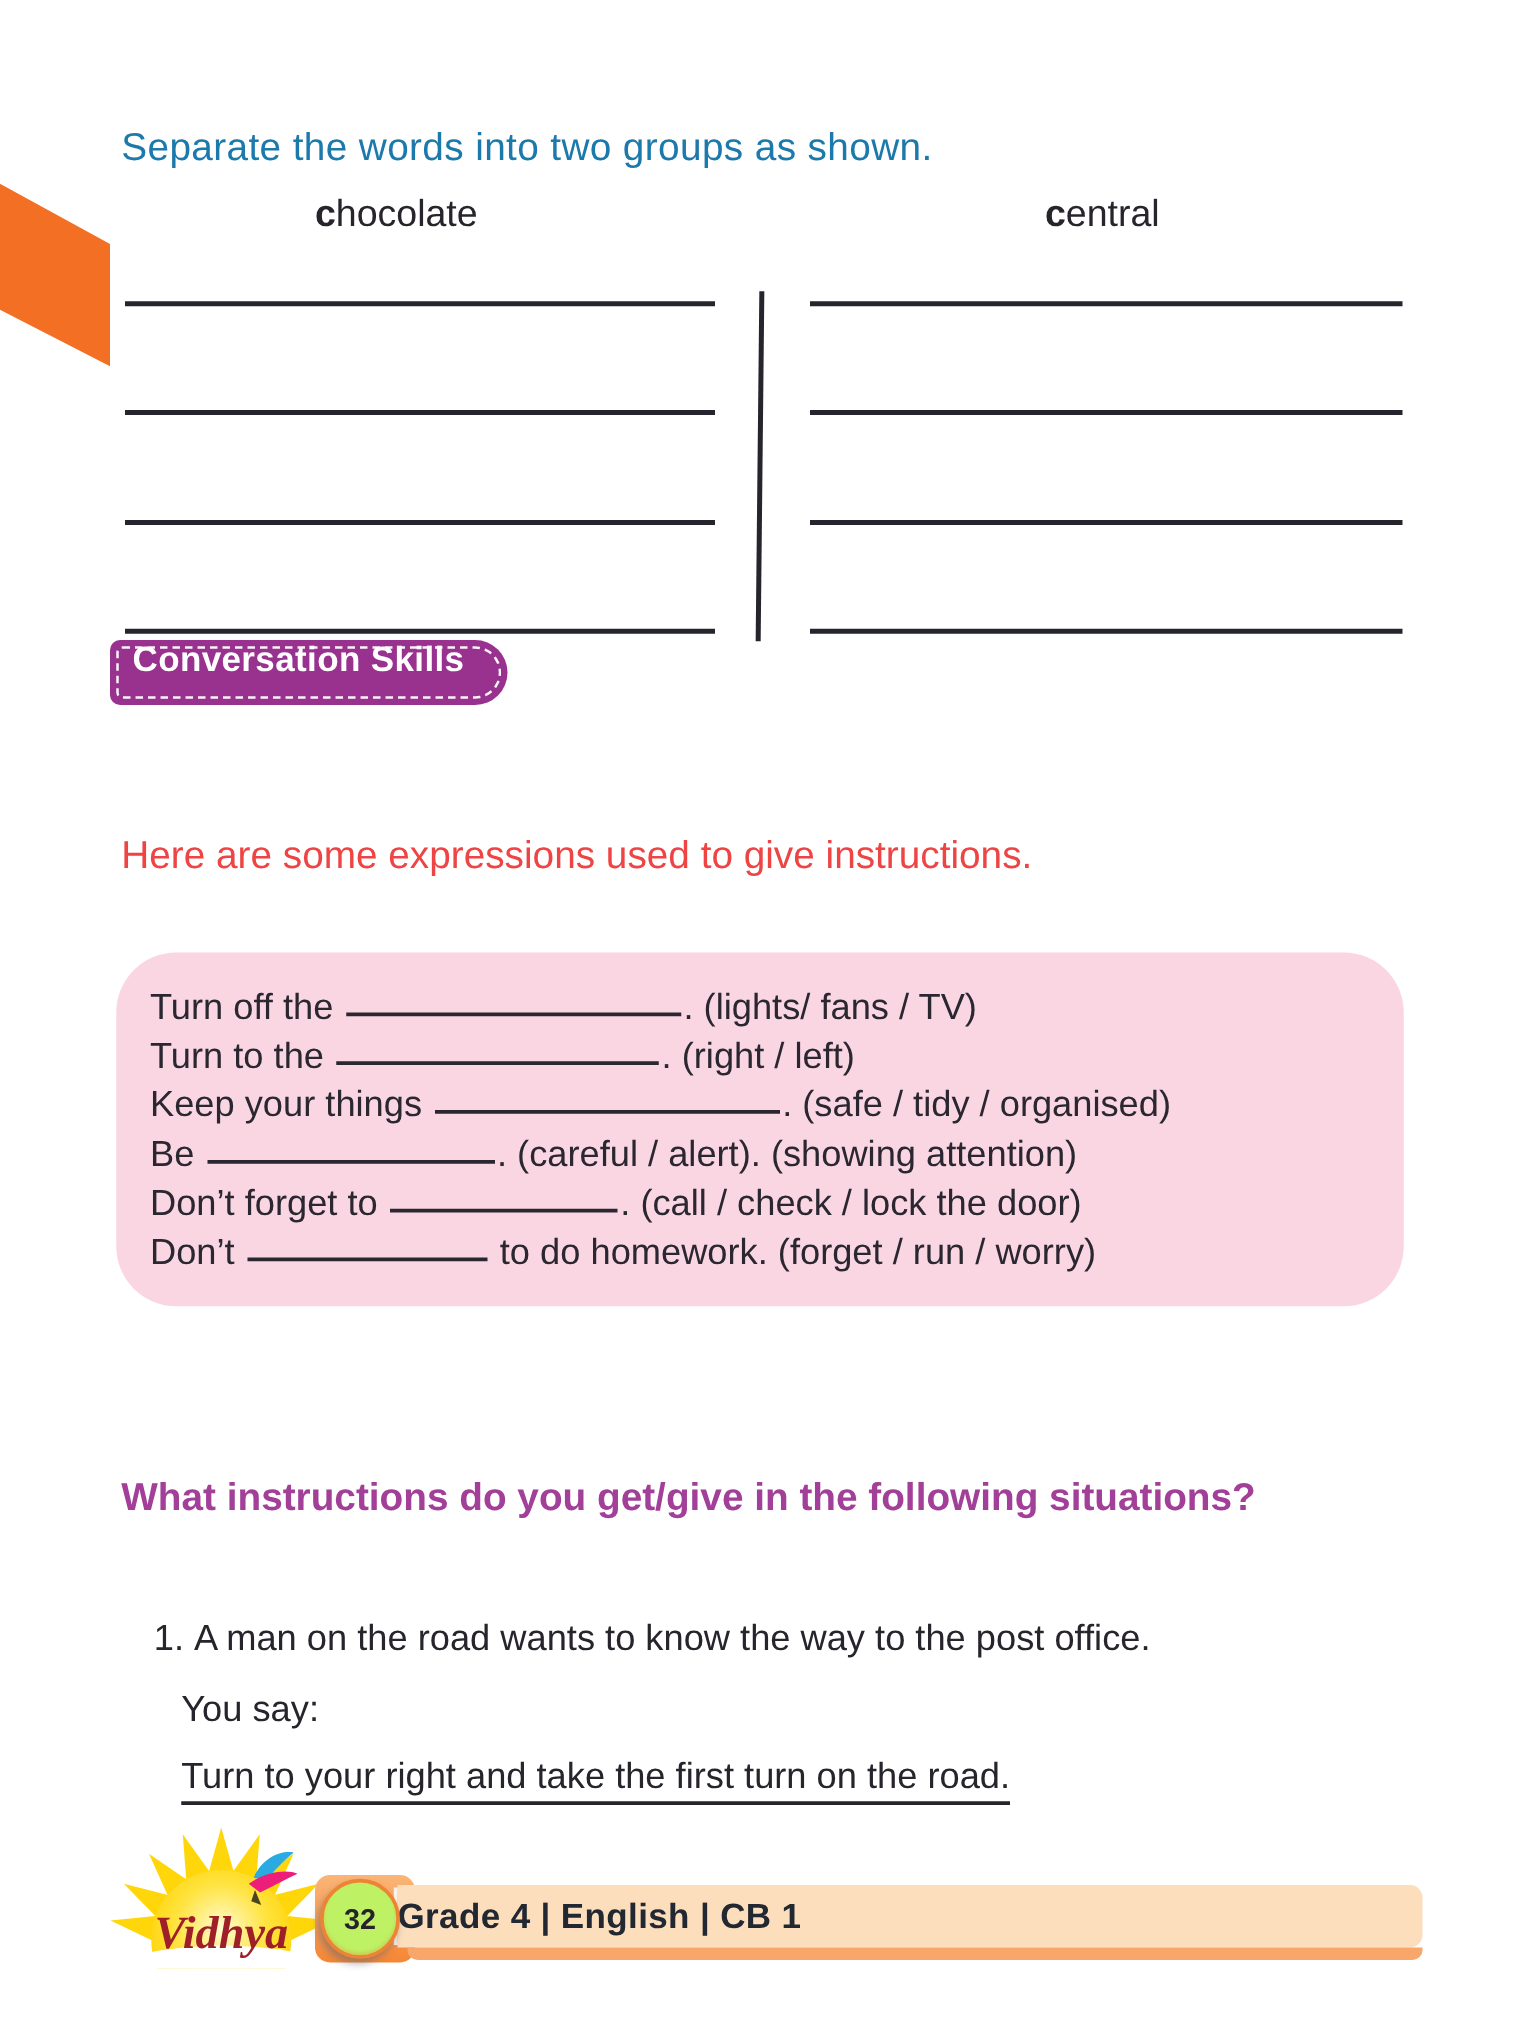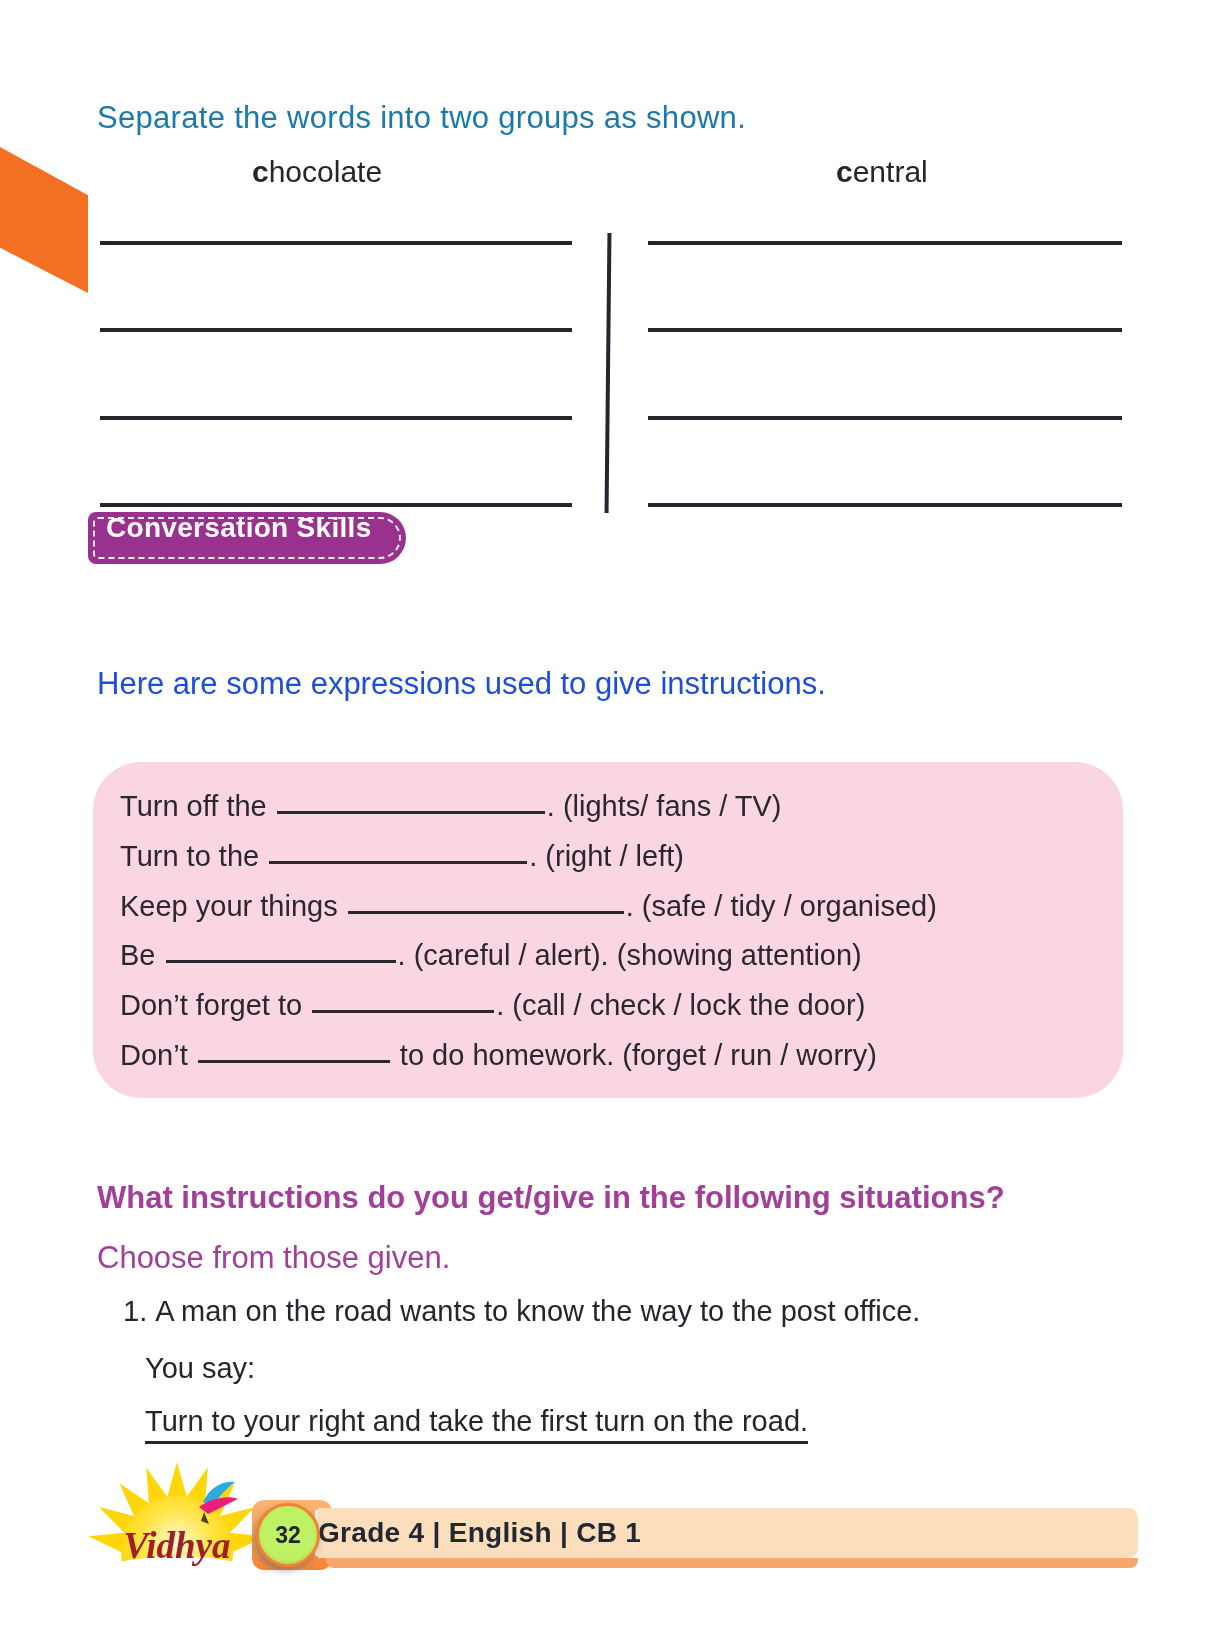--- a/index.html
+++ b/index.html
@@ -40,25 +40,25 @@
     border:2px dashed rgba(255,255,255,.95);
     border-radius:5px 21px 21px 5px;pointer-events:none;
   }
   .badge-text{font-size:28px;font-weight:bold;color:#ffffff;letter-spacing:.3px;}
   .purple-title{
     position:absolute;left:97px;top:598px;
     font-size:31px;font-weight:bold;color:#98318F;
   }
   .purple-intro{
     position:absolute;left:97px;top:666px;
-    font-size:31px;color:#1d4ed8;
+    font-size:31px;color:#ef4444;
   }
   
   .pink-box{
-    position:absolute;left:93px;top:762px;width:1030px;height:336px;
+    position:absolute;left:93px;top:762px;width:1030px;height:283px;
     background:#FAD6E3;border-radius:48px;
     box-sizing:border-box;padding:28px 20px 0 27px;
     display:flex;flex-direction:column;justify-content:space-between;
     padding-bottom:26px;
   }
   .expr-row{font-size:29px;color:#2A2730;white-space:nowrap;}
   .blank{
     display:inline-block;border-bottom:3px solid #2A2730;
     height:20px;margin:0 2px;position:relative;top:-2px;
   }
@@ -134,21 +134,20 @@
 
   <div class="expr-row"><span>Turn off the</span> <span class="blank" style="width: 268px;"></span><span>. (lights/ fans / TV)</span></div>
       <div class="expr-row"><span>Turn to the</span> <span class="blank" style="width: 258px;"></span><span>. (right / left)</span></div>
       <div class="expr-row"><span>Keep your things</span> <span class="blank" style="width: 276px;"></span><span>. (safe / tidy / organised)</span></div>
       <div class="expr-row"><span>Be</span> <span class="blank" style="width: 230px;"></span><span>. (careful / alert). (showing attention)</span></div>
       <div class="expr-row"><span>Don’t forget to</span> <span class="blank" style="width: 182px;"></span><span>. (call / check / lock the door)</span></div>
       <div class="expr-row"><span>Don’t</span> <span class="blank" style="width: 192px;"></span><span> to do homework. (forget / run / worry)</span></div>
     </div>
 
   <div class="purple-q" style="top:1180px;font-weight:bold;">What instructions do you get/give in the following situations?</div>
-  <div class="purple-q" style="top:1240px;">Choose from those given.</div>
 
   <div class="item-line"><span class="num">1.</span><span>A man on the road wants to know the way to the post office.</span></div>
 
   <div class="prompt-line">You say:</div>
 
   <div class="answer-line"><span>Turn to your right and take the first turn on the road.</span></div>
 
   <svg class="logo-svg" width="185" height="115" viewBox="0 0 185 115">
     <defs>
       <radialGradient id="sunG" cx="50%" cy="42%" r="60%">

